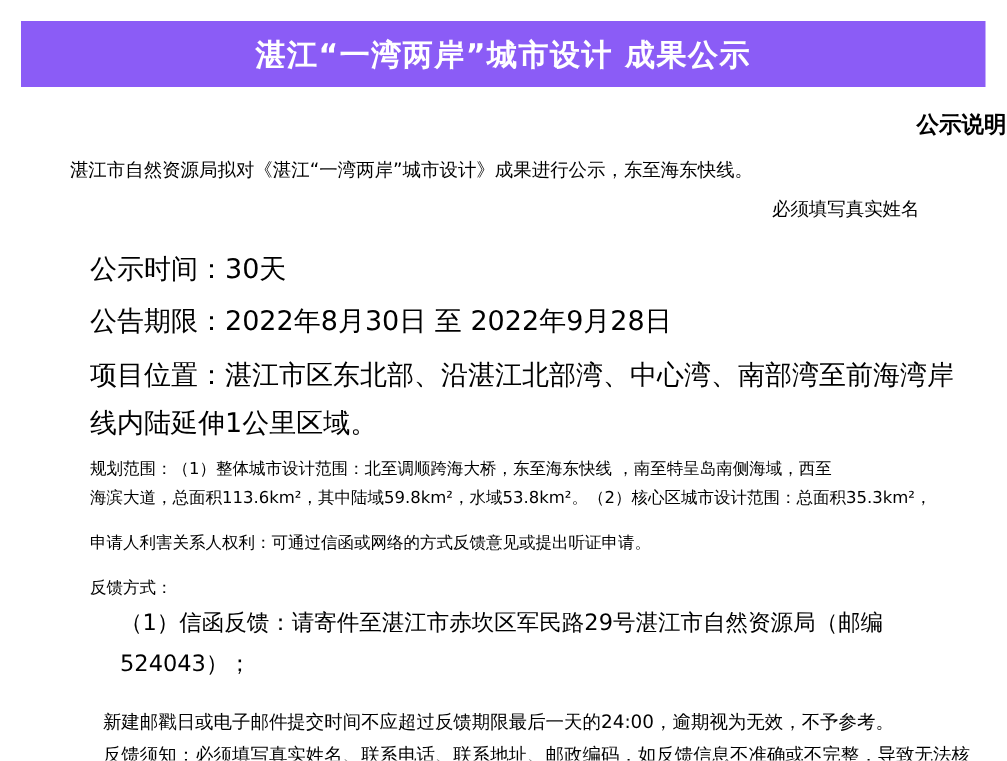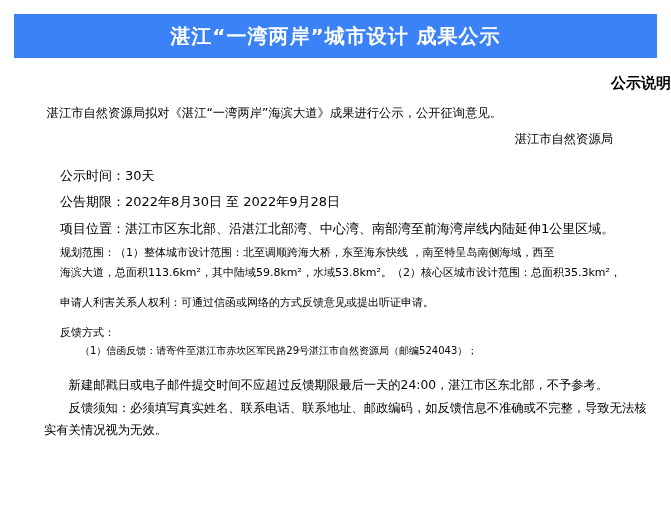--- a/index.html
+++ b/index.html
@@ -16,21 +16,21 @@
   }
   .page {
     position: relative;
     width: 671px;
     height: 507px;
     box-sizing: border-box;
   }
   .banner {
     margin: 14px 14px 0 14px;
     height: 44px;
-    background: #3b82f6;
+    background: #8b5cf6;
     display: flex;
     align-items: center;
     justify-content: center;
   }
   .banner-title {
     color: #ffffff;
     font-size: 20px;
     font-weight: bold;
     letter-spacing: 1px;
     font-family: "DejaVu Sans", "Liberation Sans", sans-serif;
@@ -55,38 +55,38 @@
     text-align: right;
     margin: 4px 36px 0 0;
     font-size: 12.3px;
   }
   .fields {
     margin-top: 14px;
   }
   .field-row {
     margin: 0 0 3px 0;
     padding-left: 38px;
-    font-size: 13px;
+    font-size: 18px;
     line-height: 1.8;
   }
   .field-label {
     display: inline;
   }
   .indent-block {
     padding-left: 38px;
     font-size: 11px;
     line-height: 1.8;
     margin: 0;
   }
   .spacer-sm { height: 10px; }
   .spacer-md { height: 14px; }
   .sub-item {
     padding-left: 58px;
     text-indent: 0;
-    font-size: 10px;
+    font-size: 15px;
     line-height: 1.8;
     margin: 0;
   }
   .tail {
     padding-left: 22px;
     font-size: 12.3px;
     line-height: 1.8;
   }
   .tail .para2 {
     text-indent: 2em;
@@ -99,23 +99,23 @@
 <div class="page">
 
   <div class="banner">
     <div class="banner-title">湛江“一湾两岸”城市设计 成果公示</div>
   </div>
 
   <div class="doc-title">公示说明</div>
 
   <div class="body-wrap">
 
-    <p class="para">湛江市自然资源局拟对《湛江“一湾两岸”海滨大道》成果进行公示，公开征询意见。</p>
+    <p class="para">湛江市自然资源局拟对《湛江“一湾两岸”城市设计》成果进行公示，东至海东快线。</p>
 
-    <div class="signature">湛江市自然资源局</div>
+    <div class="signature">必须填写真实姓名</div>
 
     <div class="fields">
       <div class="field-row">
         <span class="field-label">公示时间：</span><span>30天</span>
       </div>
       <div class="field-row">
         <span class="field-label">公告期限：</span><span>2022年8月30日 至 2022年9月28日</span>
       </div>
       <div class="field-row">
         <span class="field-label">项目位置：</span><span>湛江市区东北部、沿湛江北部湾、中心湾、南部湾至前海湾岸线内陆延伸1公里区域。</span>
@@ -135,18 +135,18 @@
 
     <div class="spacer-sm"></div>
 
     <div class="indent-block">反馈方式：</div>
     <div class="sub-item">（1）信函反馈：请寄件至湛江市赤坎区军民路29号湛江市自然资源局（邮编524043）；</div>
 
 
     <div class="spacer-md"></div>
 
     <div class="tail">
-      <p class="para2">新建邮戳日或电子邮件提交时间不应超过反馈期限最后一天的24:00，湛江市区东北部，不予参考。</p>
+      <p class="para2">新建邮戳日或电子邮件提交时间不应超过反馈期限最后一天的24:00，逾期视为无效，不予参考。</p>
       <p class="para2">反馈须知：必须填写真实姓名、联系电话、联系地址、邮政编码，如反馈信息不准确或不完整，导致无法核实有关情况视为无效。</p>
     </div>
 
   </div>
 </div>
 
 </body></html>

